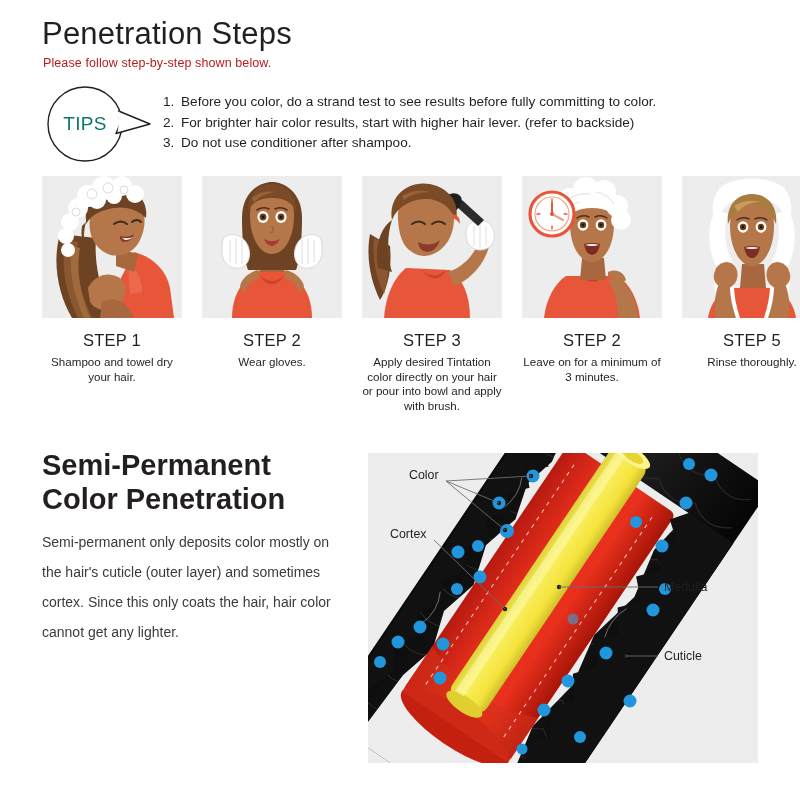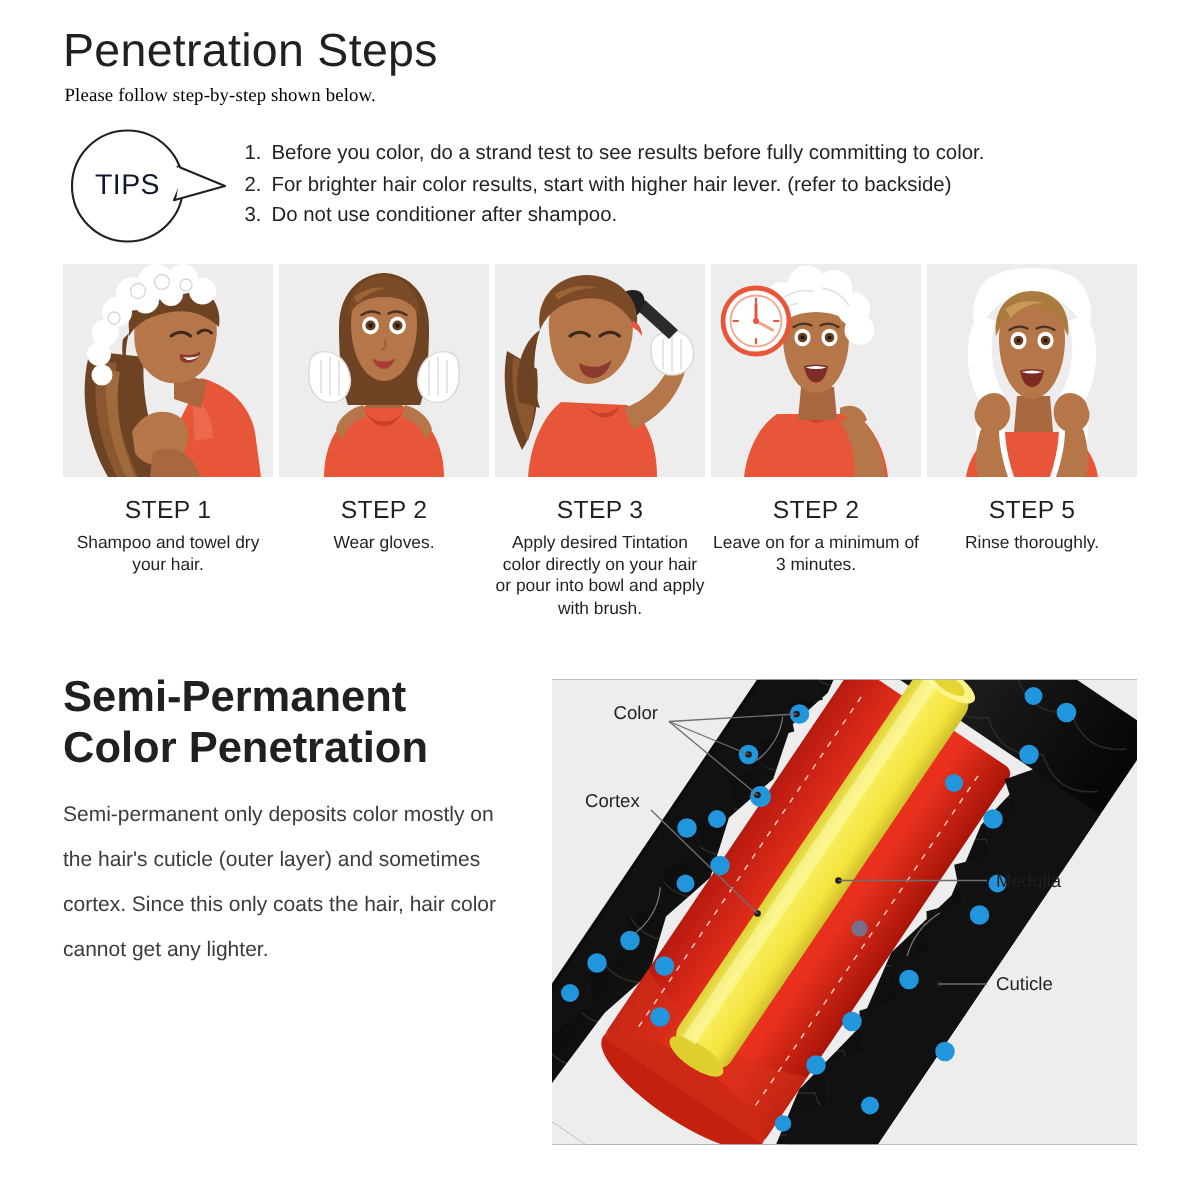--- a/index.html
+++ b/index.html
@@ -13,40 +13,40 @@
   .page { position: relative; width: 800px; height: 800px; }
 
   
   .title {
     position: absolute; left: 42px; top: 16px;
     font-size: 31px; font-weight: 400; letter-spacing: .2px;
     color: #231f20;
   }
   .subtitle {
     position: absolute; left: 43px; top: 56px;
-    font-size: 12.5px; color: #000000; letter-spacing: .1px; font-family: Liberation Serif, serif;
+    font-size: 12.5px; color: #b91c1c; letter-spacing: .1px;
   }
 
   
   .tips-bubble { position: absolute; left: 46px; top: 85px; width: 110px; height: 80px; }
   .tips-bubble svg { display: block; }
   .tips-text {
     position: absolute; left: 0; top: 0; width: 78px; height: 78px;
     display: flex; align-items: center; justify-content: center;
-    font-size: 19px; color: #0f172a; letter-spacing: .3px;
+    font-size: 19px; color: #0f766e; letter-spacing: .3px;
   }
 
   
   .tips-list { position: absolute; left: 163px; top: 92px; width: 615px; }
   .tip-row { display: flex; font-size: 13.6px; line-height: 20.5px; color: #231f20; }
   .tip-num { width: 18px; flex: 0 0 18px; }
   .tip-txt { flex: 1 1 auto; }
 
   
-  .steps { position: absolute; left: 42px; top: 176px; width: 716px; display: flex; gap: 4px; }
+  .steps { position: absolute; left: 42px; top: 176px; width: 716px; display: flex; gap: 20px; }
   .step { width: 140px; }
   .step-img {
     width: 140px; height: 142px; background: #ededed;
     position: relative; overflow: hidden;
   }
   .step-img svg { position: absolute; left: 0; top: 0; }
   .step-label {
     text-align: center; font-size: 16.5px; margin-top: 13px;
     color: #231f20; letter-spacing: .2px;
   }

